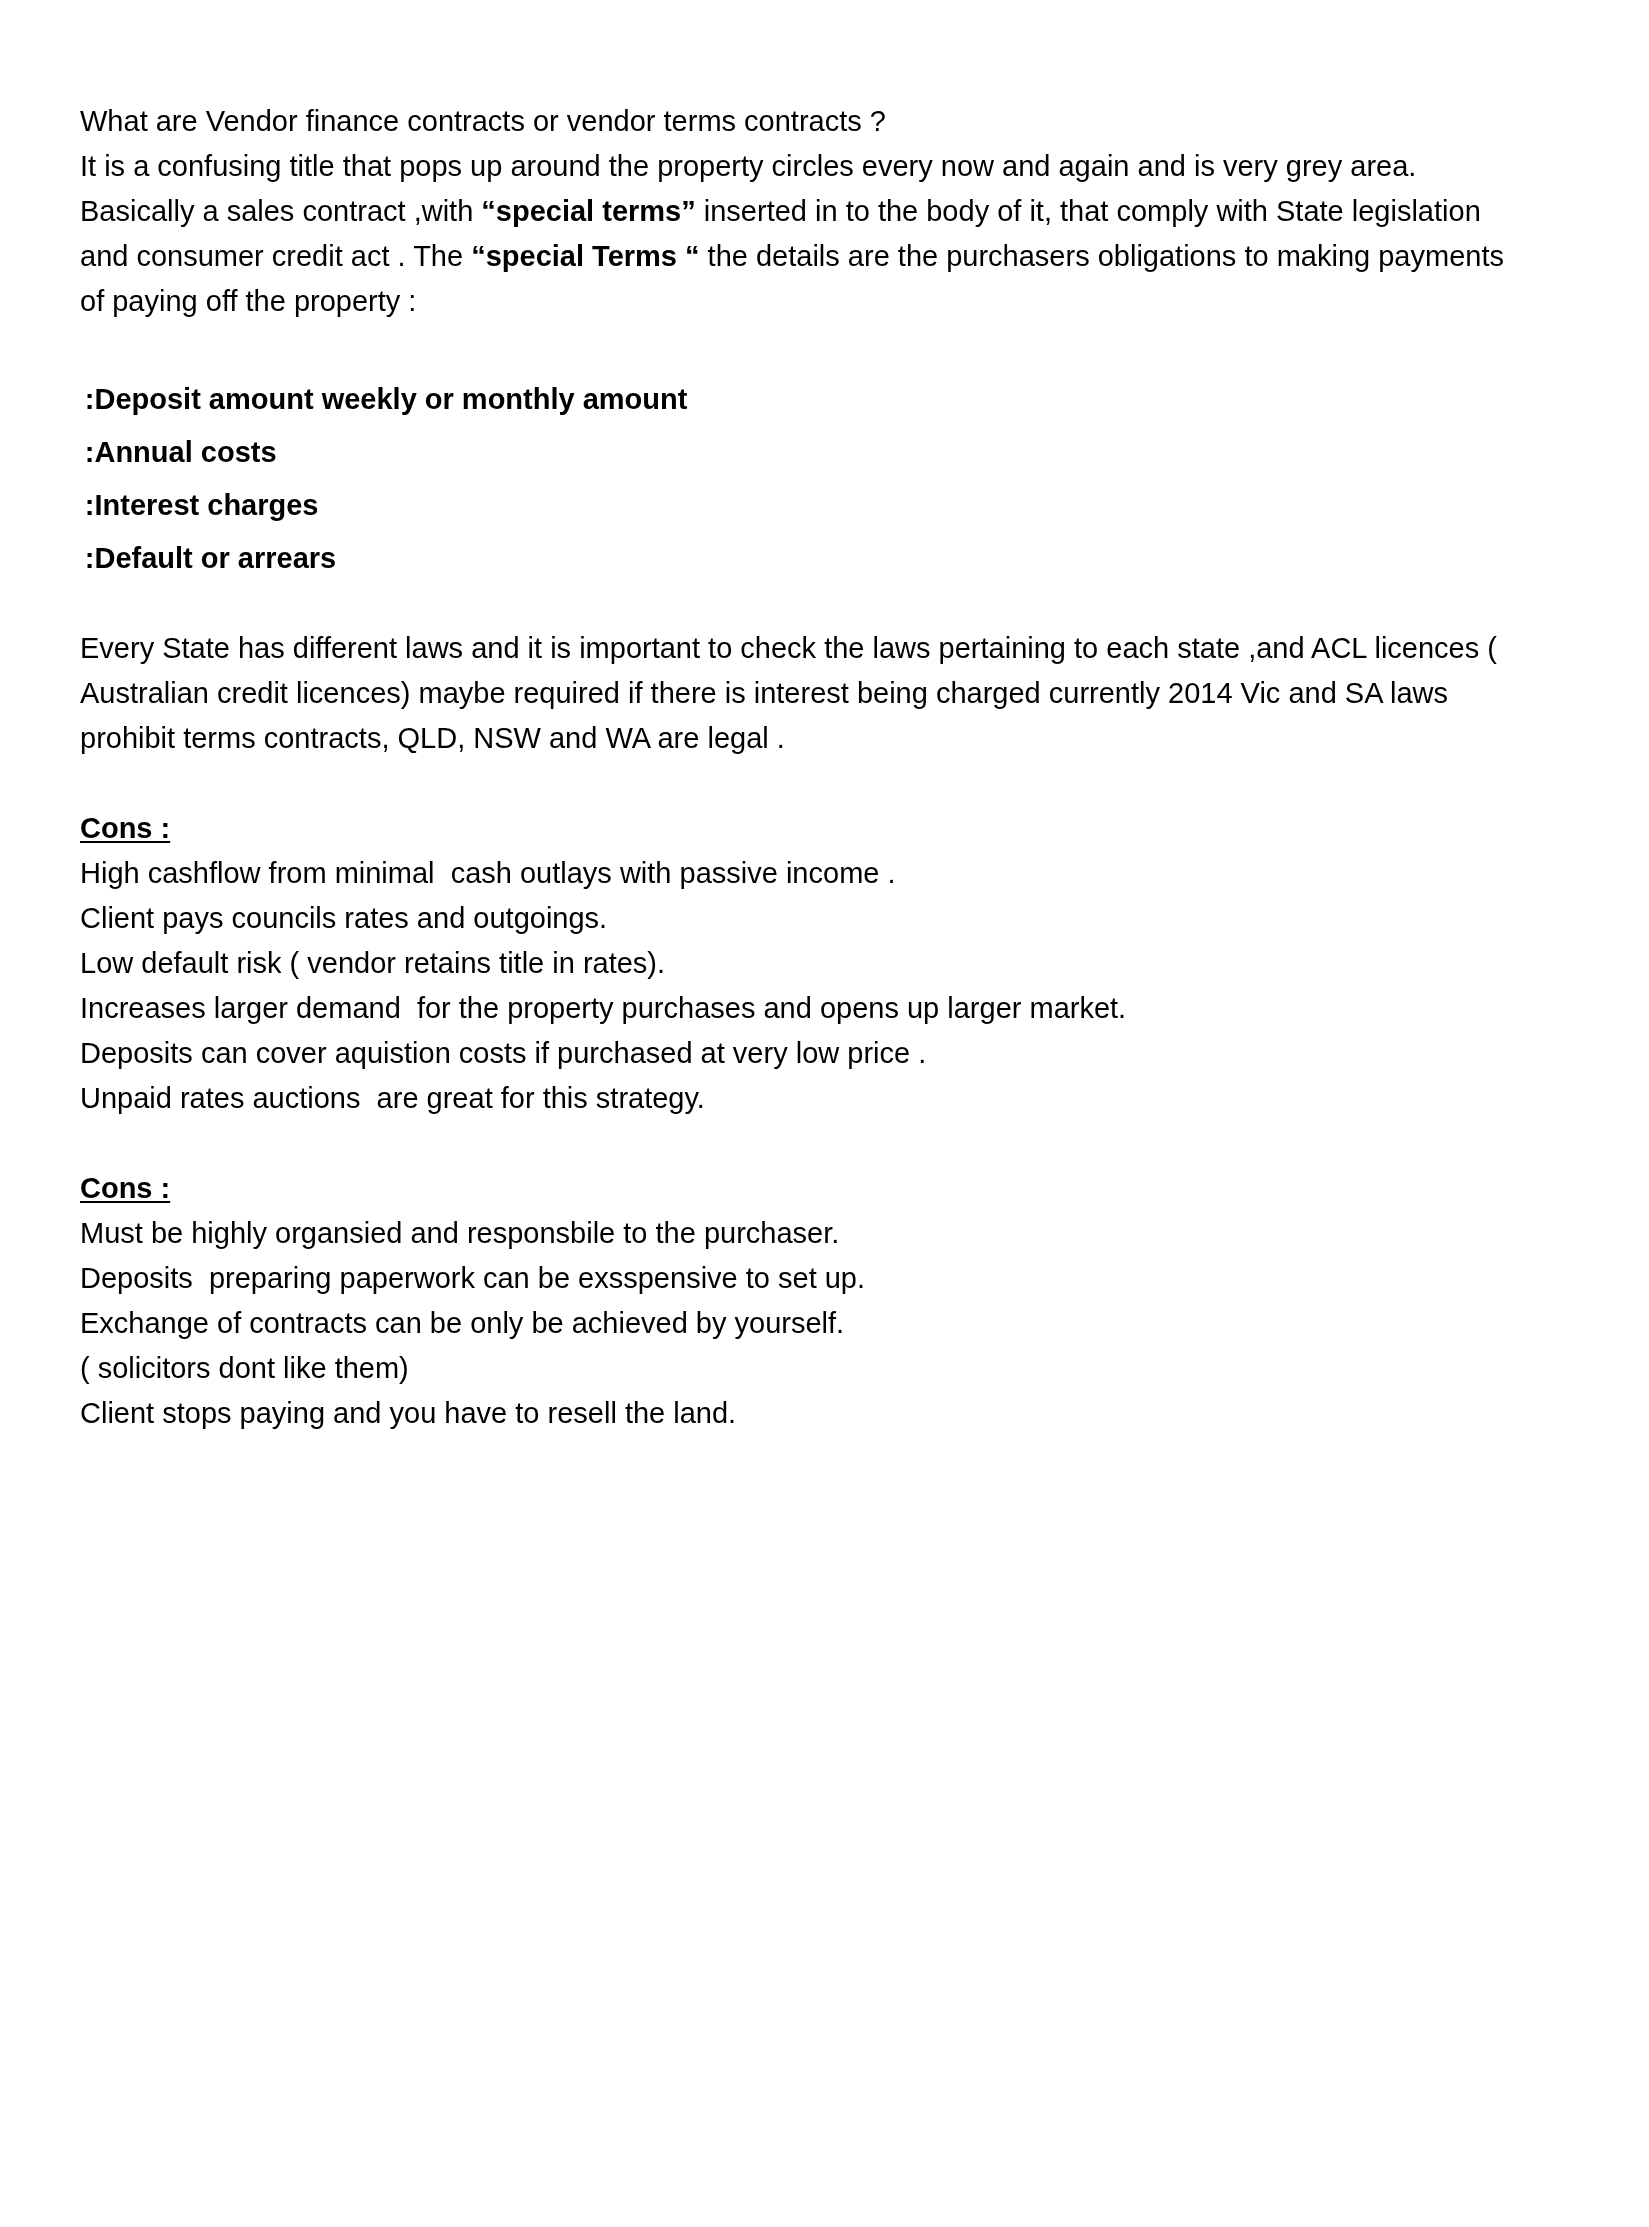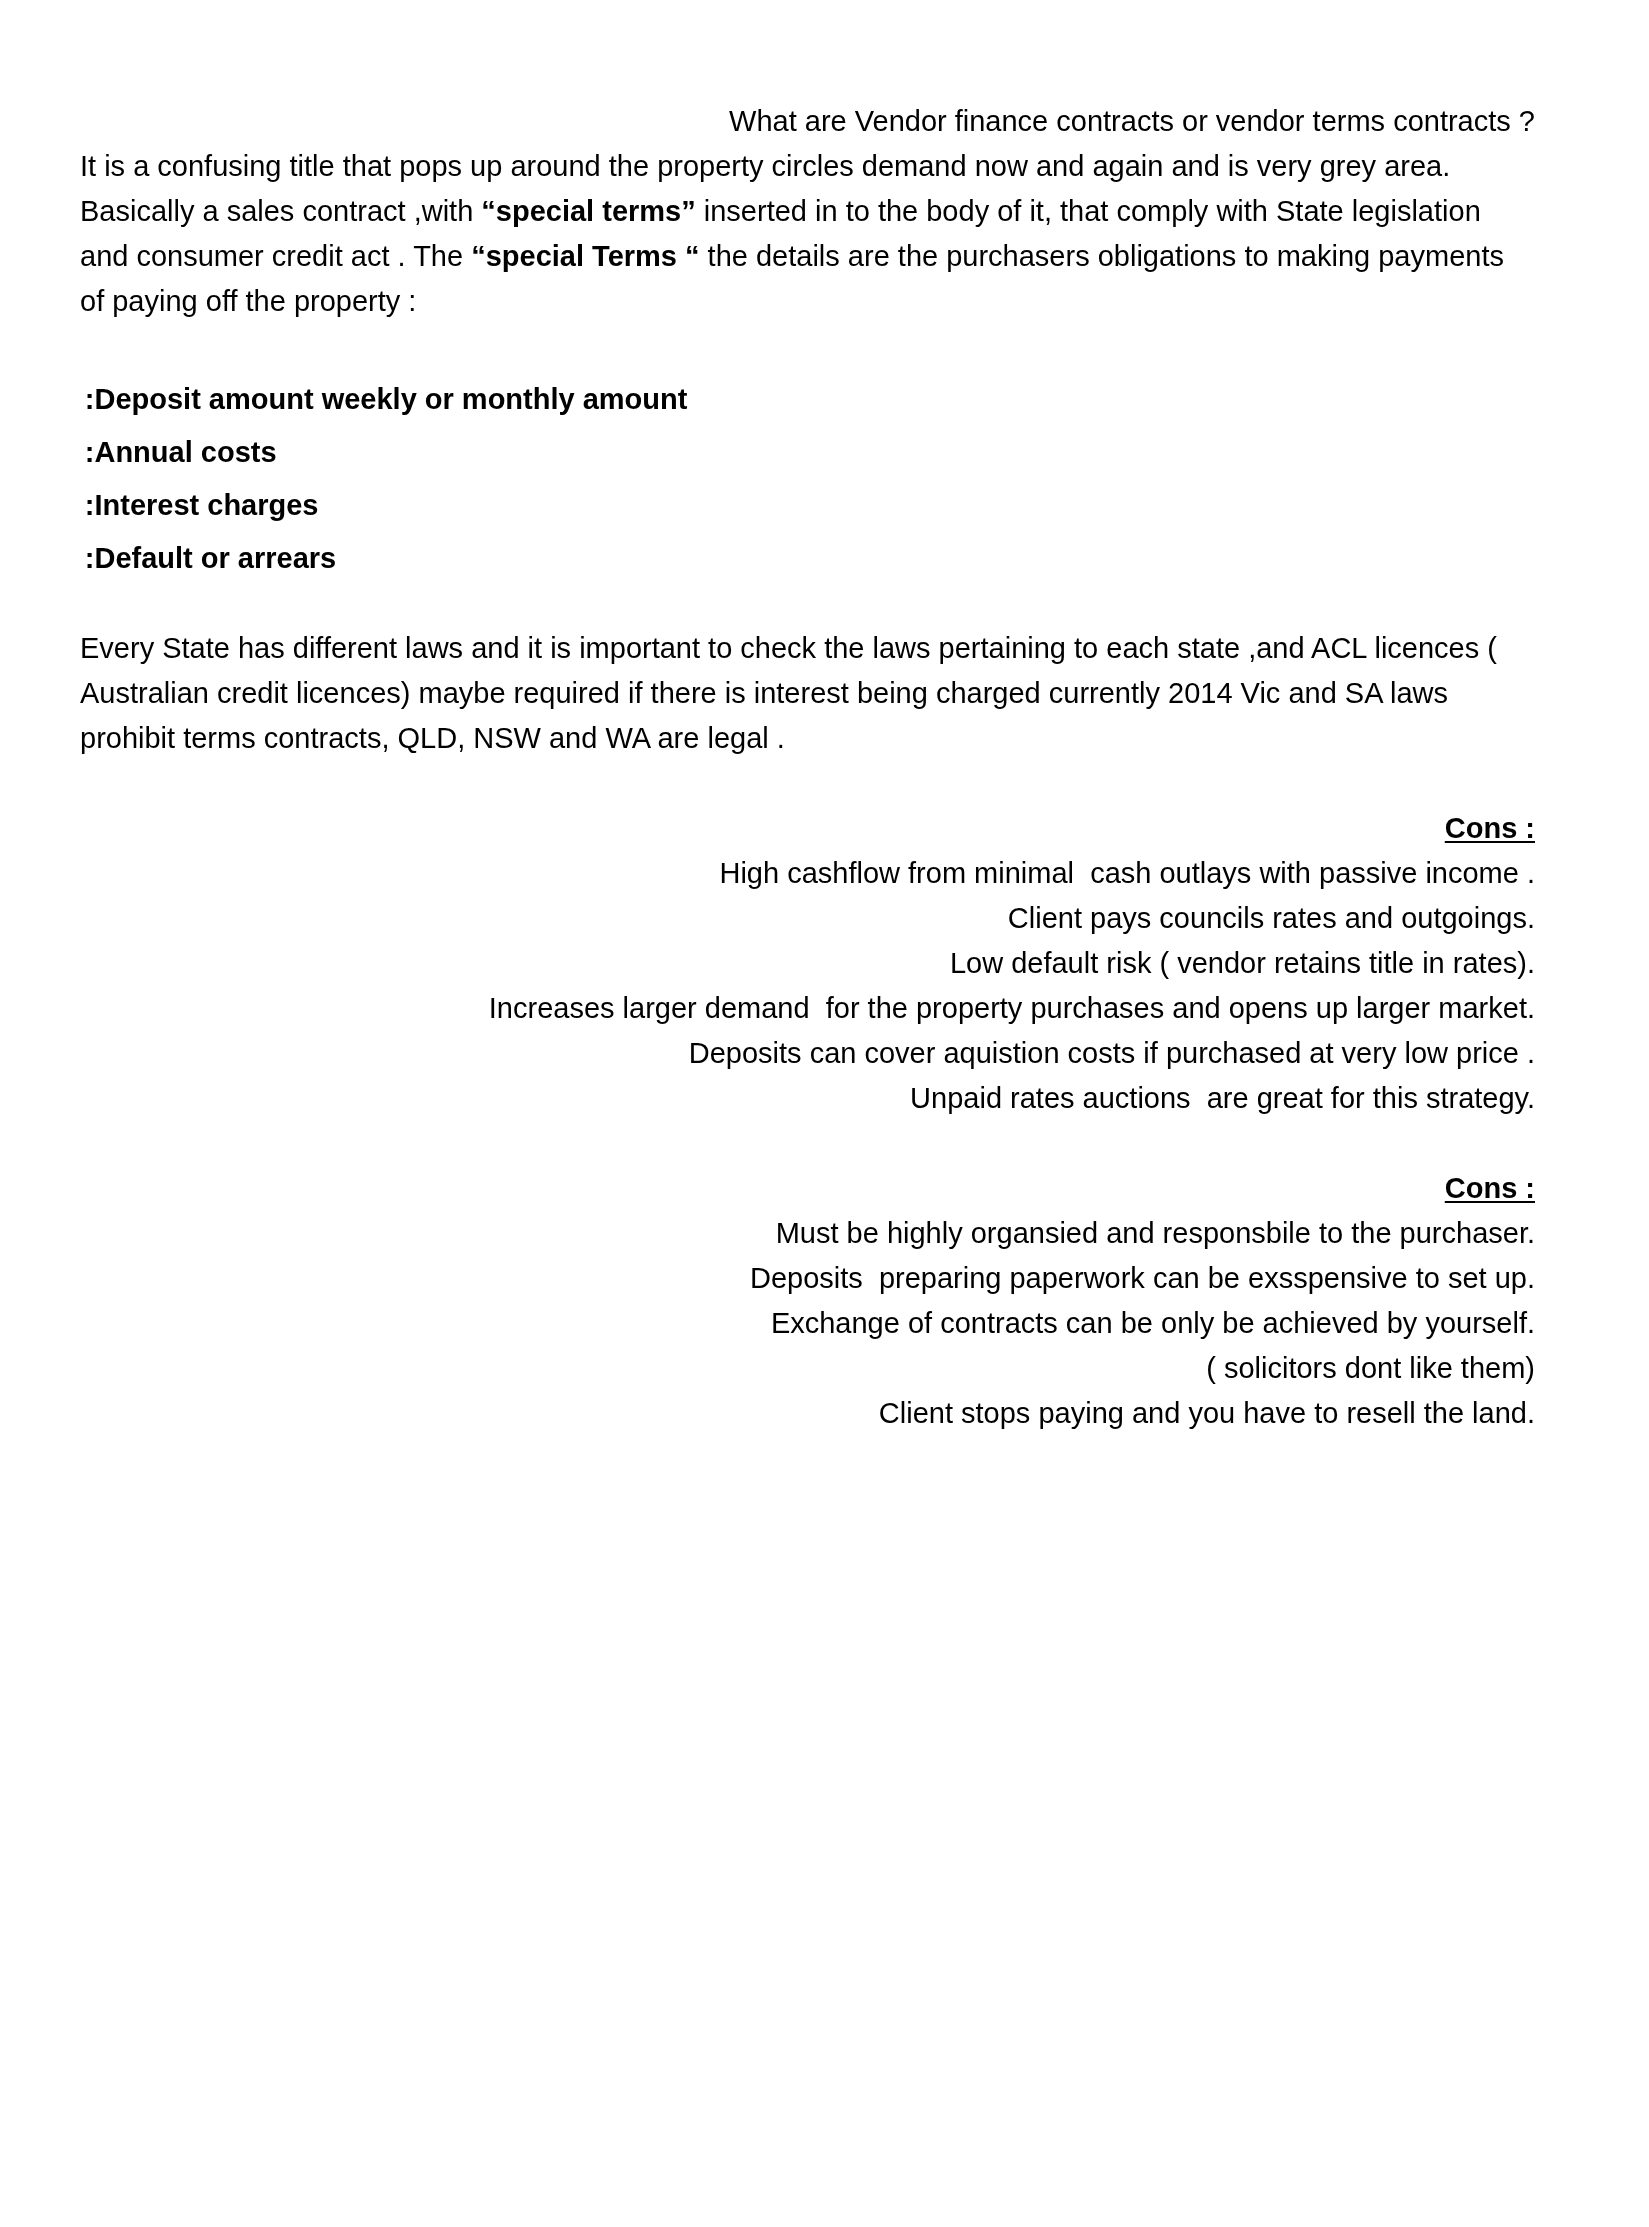--- a/index.html
+++ b/index.html
@@ -29,21 +29,20 @@
     letter-spacing: 0px;
     max-width: 1455px;
   }
   .para {
     margin: 0;
     padding: 0;
   }
   .line {
     display: block;
     white-space: pre-wrap;
-    text-align: right;
   }
   .flow {
     margin: 0;
     padding: 0;
     text-align: left;
   }
   .spacer-line {
     display: block;
     height: 45px;
   }
@@ -63,21 +62,21 @@
   }
 </style>
 </head>
 <body>
 
 <div class="page">
   <div class="doc">
 
     <div class="para">
       <span class="line">What are Vendor finance contracts or vendor terms contracts ?</span>
-      <span class="flow">It is a confusing title that pops up around the property circles demand now and again and is very grey area.</span>
+      <span class="flow">It is a confusing title that pops up around the property circles every now and again and is very grey area.</span>
       <span class="flow"><span>Basically a sales contract ,with </span><b>“special terms”</b><span> inserted in to the body of it, that comply with State legislation and consumer credit act .</span></span>
       <span class="flow"><span>The </span><b>“special Terms “</b><span> the details are  the purchasers obligations to making payments of paying off the property :</span></span>
     </div>
 
     <div class="spacer-line"></div>
 
     <div class="para">
       <span class="listitem">:Deposit amount weekly or monthly amount</span>
       <span class="listitem">:Annual costs</span>
       <span class="listitem">:Interest charges</span>

